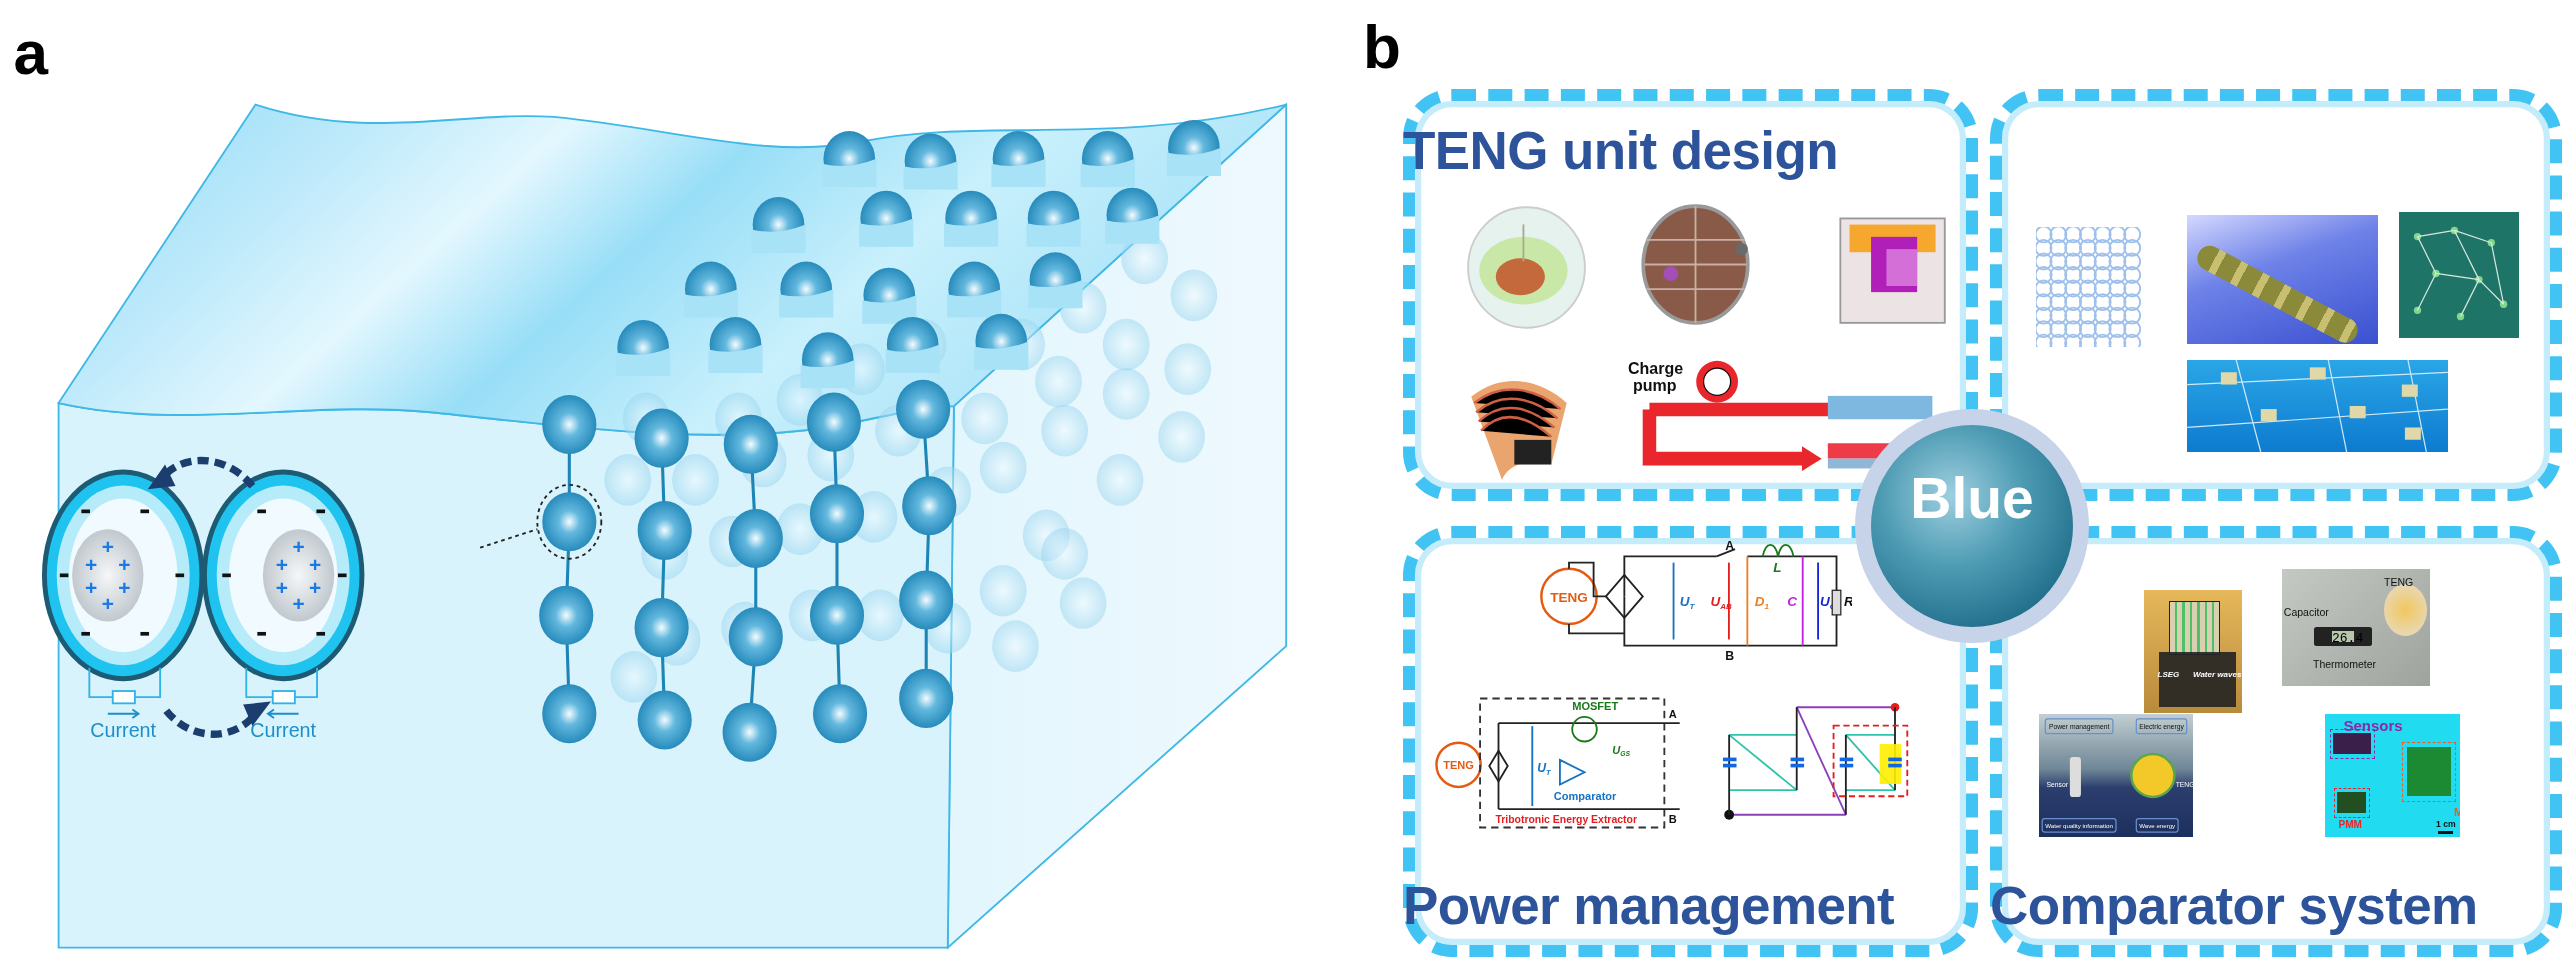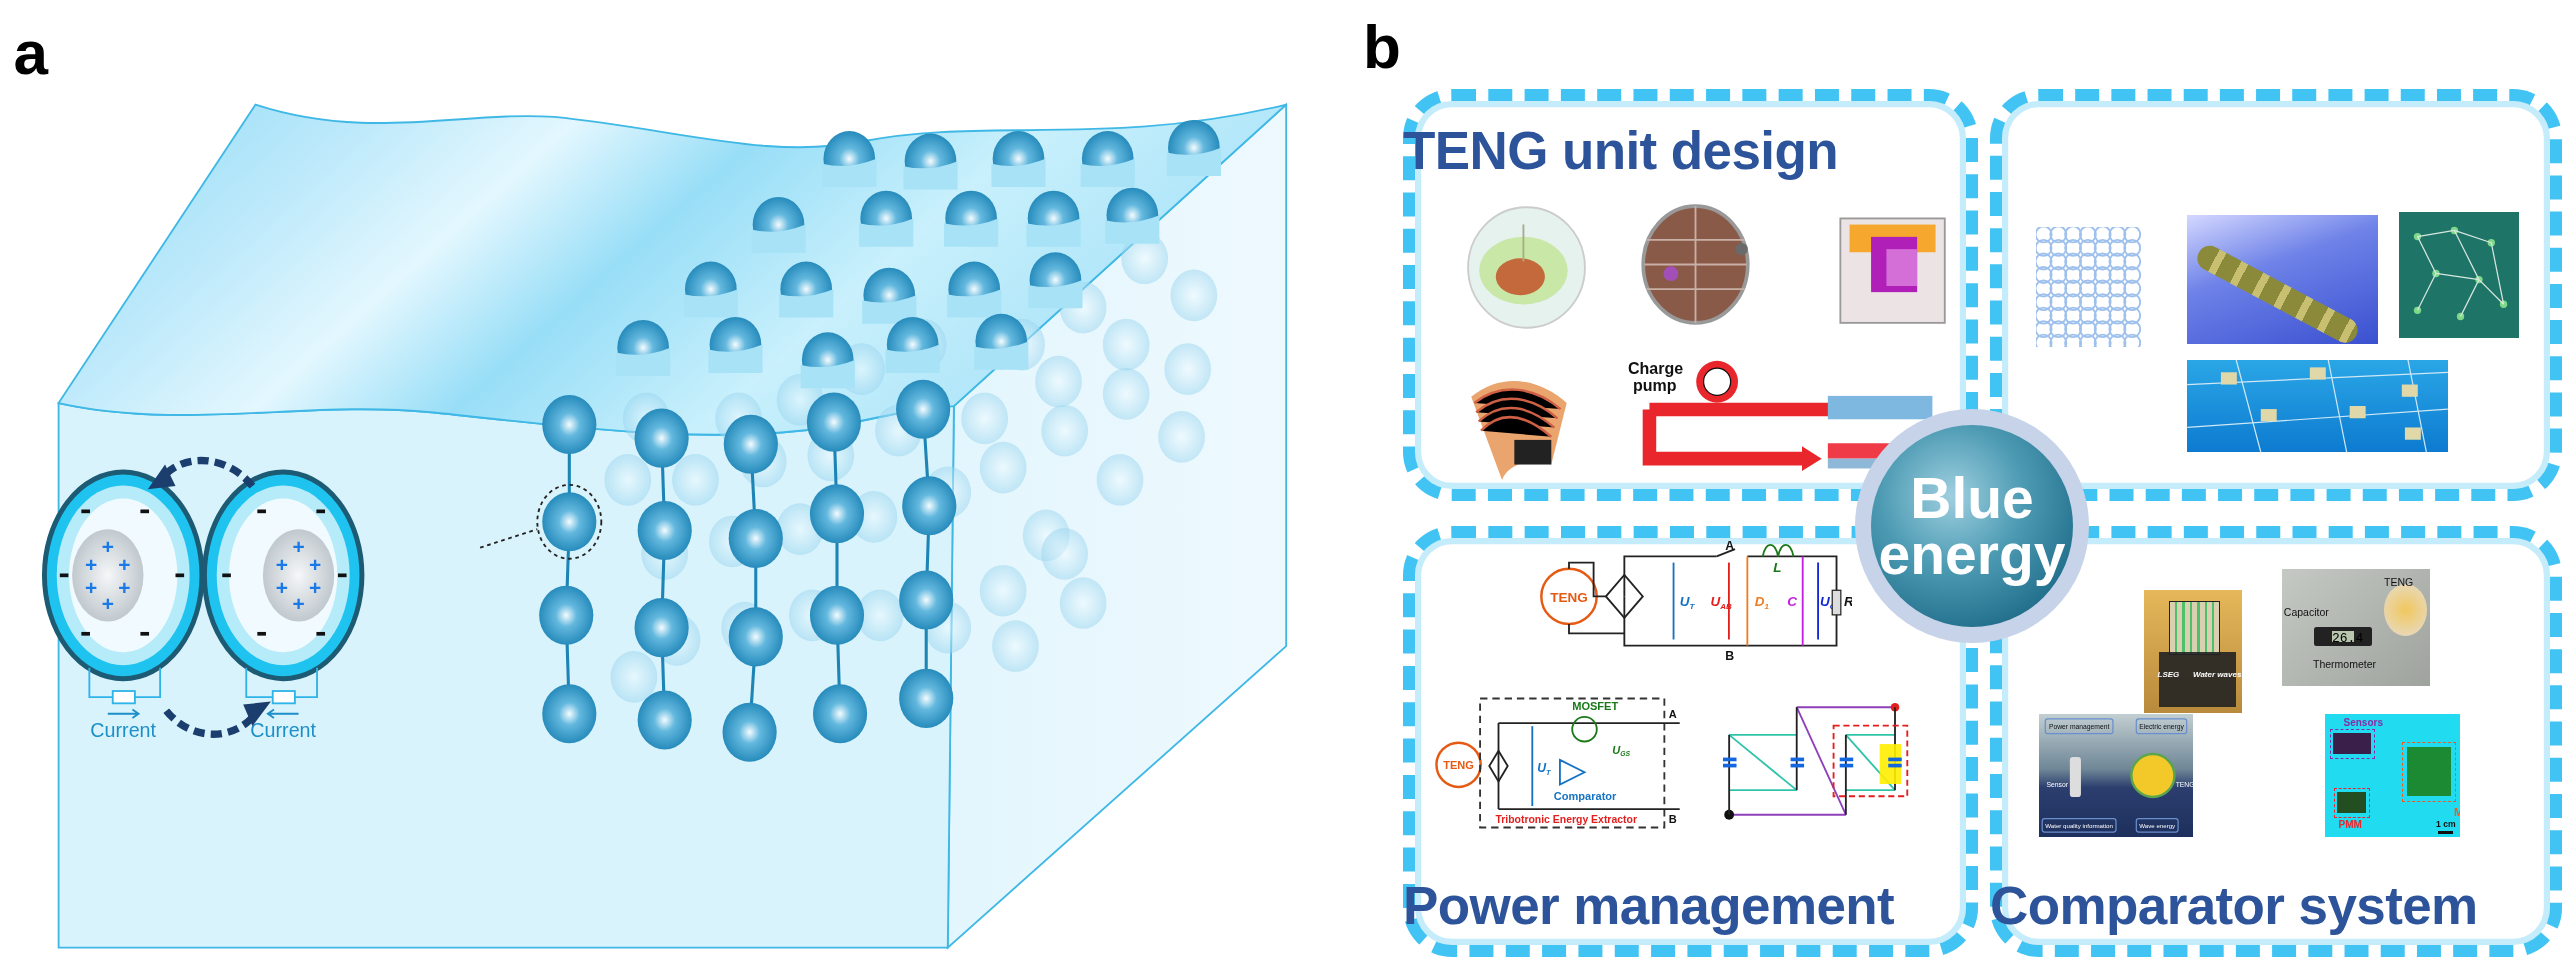--- a/index.html
+++ b/index.html
@@ -567,36 +567,35 @@
     <rect x="50" y="70" width="18" height="65" rx="5" fill="#ddd"></rect>
     <circle cx="185" cy="100" r="35" fill="#f3c829" stroke="#5ba64c" stroke-width="4"></circle>
     <text x="12" y="118" font-size="11" fill="#fff">Sensor</text>
     <text x="222" y="118" font-size="11" fill="#fff">TENG</text>
     <rect x="5" y="170" width="120" height="22" rx="4" fill="none" stroke="#6a8fcf" stroke-width="2"></rect>
     <text x="65" y="186" text-anchor="middle" font-size="10" fill="#fff">Water quality information</text>
     <rect x="158" y="170" width="68" height="22" rx="4" fill="none" stroke="#6a8fcf" stroke-width="2"></rect>
     <text x="192" y="186" text-anchor="middle" font-size="10" fill="#fff">Wave energy</text>
   </svg>
   <div class="thumb" style="left:335px;top:188px;width:135px;height:123px;background:#21dcf0;">
-    <div class="lbl" style="left:18.5px;top:3.1px;color:#8b2aa8;font-size:10px;">Sensors</div>
+    <div class="lbl" style="left:18.5px;top:3.1px;color:#8b2aa8;font-size:15px;">Sensors</div>
     <div style="position:absolute;left:4.9px;top:15.4px;width:43px;height:28px;border:1.8px dashed #8b2aa8;">
         <div style="margin:2.5px;height:21px;background:#3a1f4a;"></div>
       </div>
     <div style="position:absolute;left:8.6px;top:74px;width:34px;height:28px;border:1.8px dashed #e8262b;">
         <div style="margin:2.5px;height:21px;background:#234e22;"></div>
       </div>
     <div class="lbl" style="left:13.5px;top:105px;color:#e8262b;font-size:10px;">PMM</div>
     <div style="position:absolute;left:77px;top:28px;width:52px;height:58px;border:1.8px dashed #ef5a1e;">
         <div style="margin:3.7px;height:49px;background:#1b8a32;"></div>
       </div>
     <div class="lbl" style="left:89px;top:92px;color:#ef5a1e;font-size:11px;padding-left:40px;">MCU</div>
     <div class="lbl" style="left:111px;top:105px;color:#111;font-size:8.6px;">1 cm</div>
     <div style="position:absolute;left:113px;top:117px;width:15.4px;height:2.5px;background:#111;"></div>
   </div>
 </div>
 
 <div class="center">
   <div class="center-inner">
     <div class="center-text" style="top:46px;">Blue</div>
-    <div class="center-text" style="top:102px;">energy</div>
   </div>
 </div>
 
 
 </body></html>

